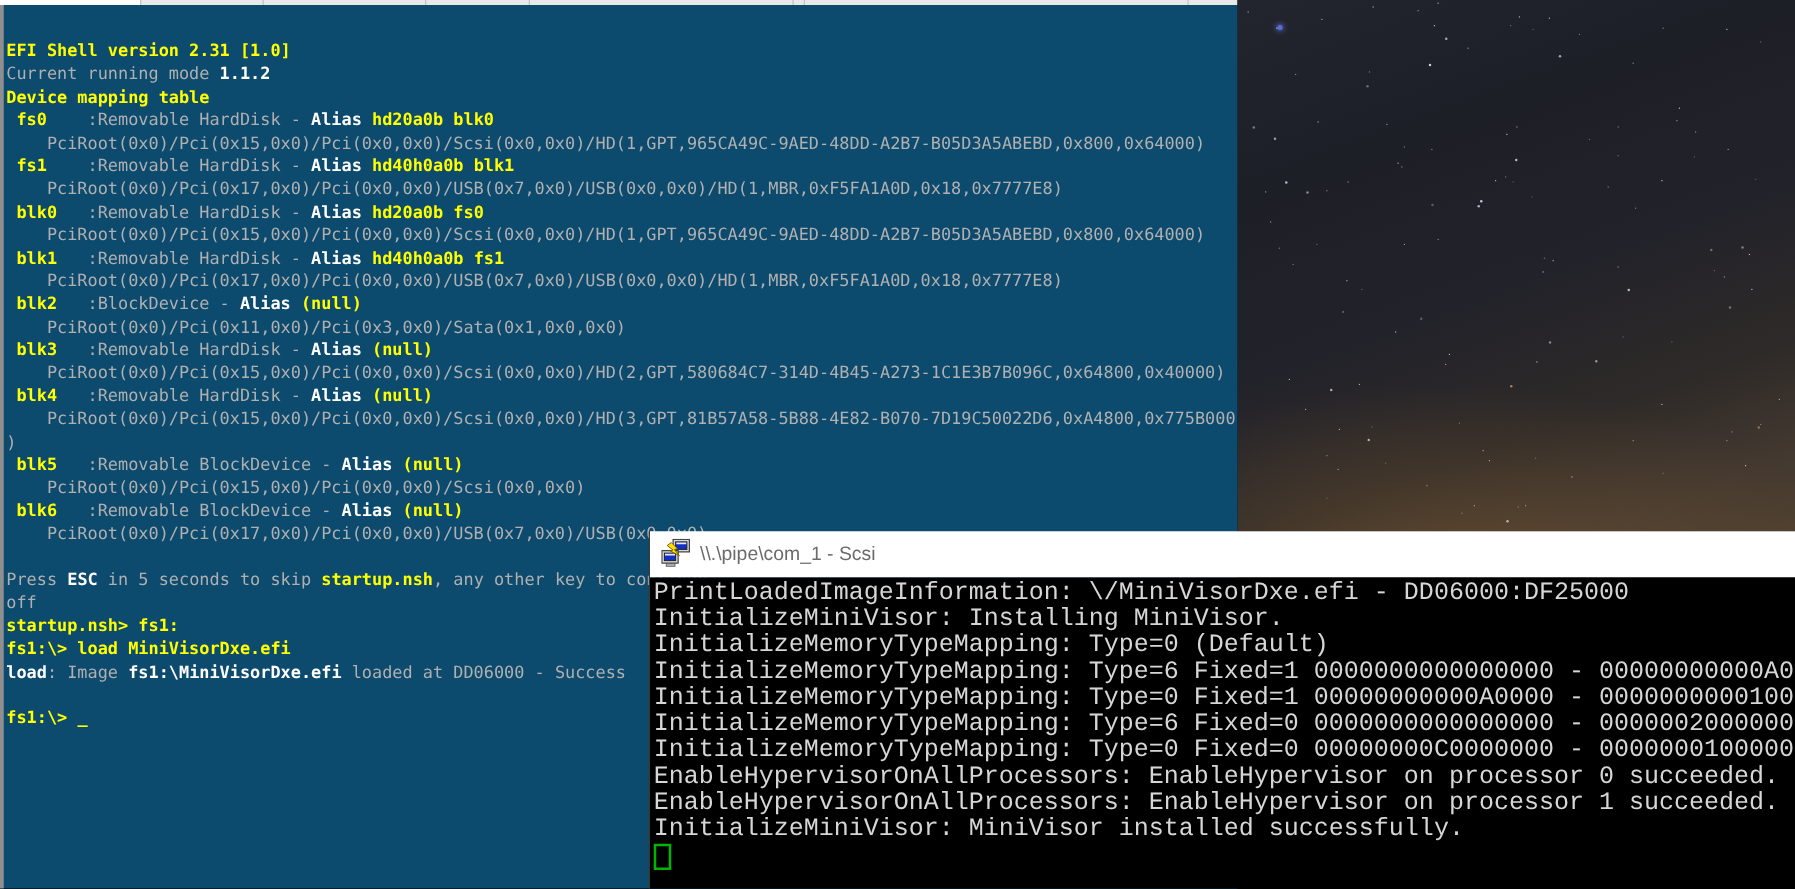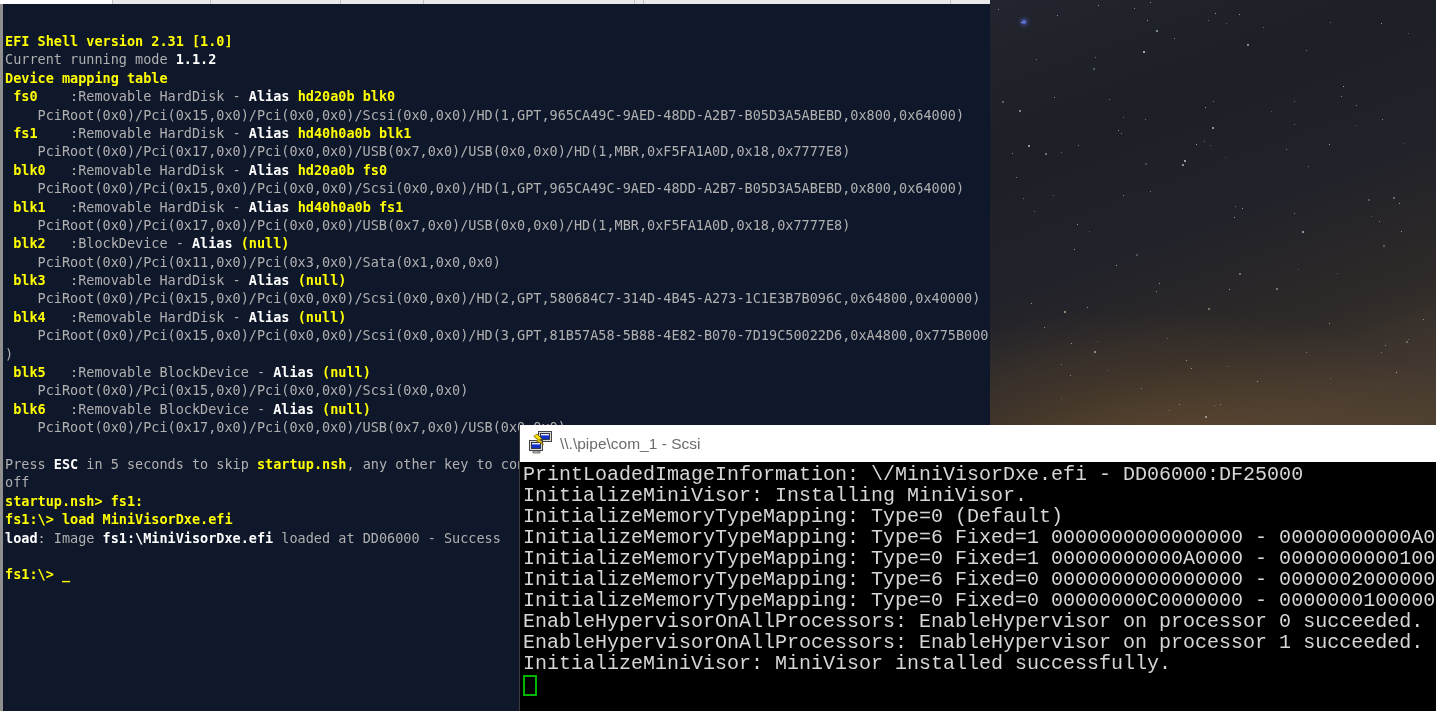--- a/index.html
+++ b/index.html
@@ -13,21 +13,21 @@
   
   .starfield{position:absolute;left:990px;top:0;width:446px;height:425px;overflow:hidden;
     background:linear-gradient(160deg,#23252e 0%,#1d1f27 28%,#22222a 52%,#2e2a28 74%,#443930 90%,#4d3f2f 100%);}
   .starfield .glow{position:absolute;left:-60px;bottom:-40px;width:560px;height:160px;
     background:radial-gradient(ellipse at 40% 100%,rgba(122,88,48,.55),rgba(122,88,48,0) 70%);}
   .star{position:absolute;border-radius:50%;}
   .blue-star{position:absolute;left:32px;top:20px;width:4px;height:4px;border-radius:50%;
     background:#5a6cd8;box-shadow:0 0 4px 1px rgba(90,110,220,.8);}
 
   
-  .efi-window{position:absolute;left:0;top:4px;width:990px;height:707px;background:#0f172a;
+  .efi-window{position:absolute;left:0;top:4px;width:990px;height:707px;background:#0c4a6e;
     border-left:3px solid #8f8f8f;box-sizing:border-box;overflow:hidden;}
   .efi-screen{position:absolute;left:2px;top:28px;width:985px;
     font-family:"DejaVu Sans Mono",monospace;font-size:13.5px;line-height:18.4px;
     white-space:pre;letter-spacing:0;}
   .eline{height:18.4px;}
   .c-g{color:var(--efi-grey);}
   .c-y{color:var(--efi-yellow);font-weight:bold;}
   .c-w{color:var(--efi-white);font-weight:bold;}
   .c-cur{color:var(--efi-yellow);font-weight:bold;}
 

